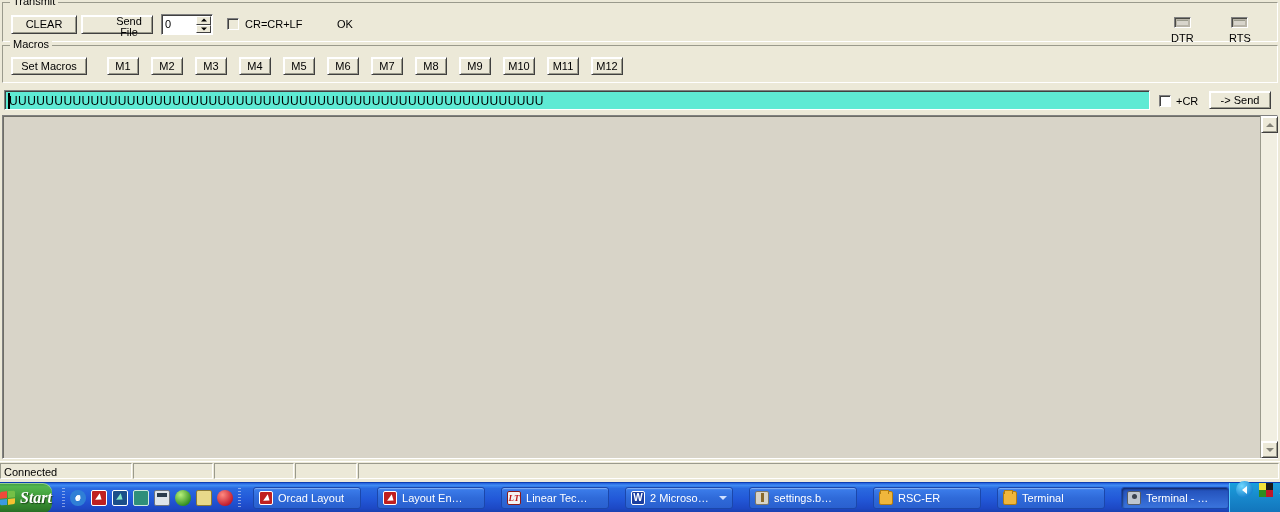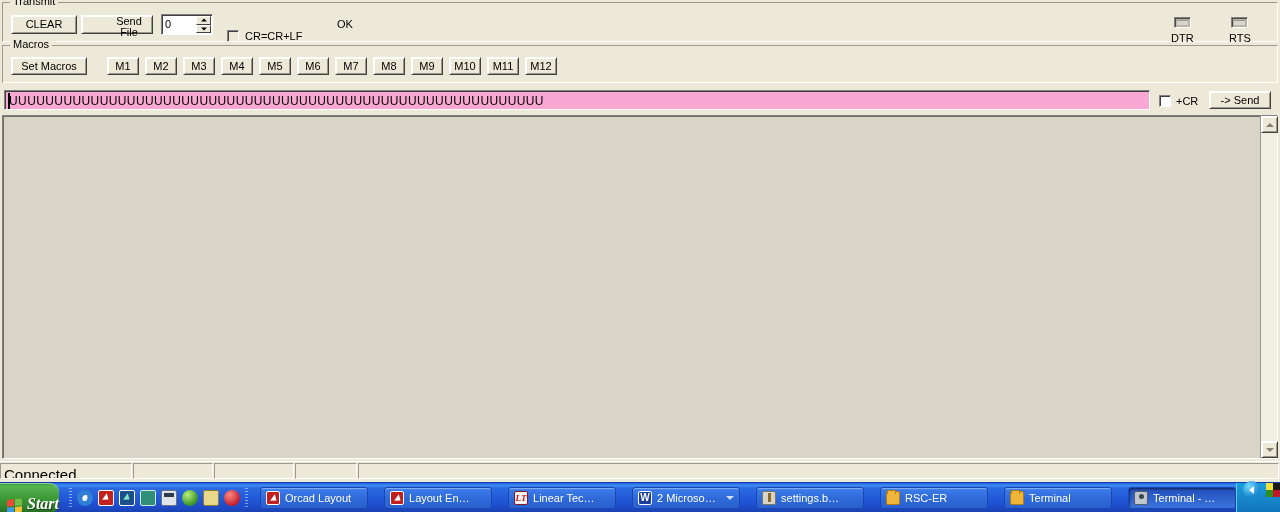--- a/index.html
+++ b/index.html
@@ -71,21 +71,21 @@
   }
   #count-spin .arrows div {
     flex:1; background:#ece9d8;
     border:1px solid; border-color:#ffffff #404040 #404040 #ffffff;
     position:relative;
   }
   .tri-up, .tri-dn { position:absolute; left:50%; top:50%; width:0; height:0; }
   .tri-up { transform:translate(-50%,-50%); border-left:3px solid transparent; border-right:3px solid transparent; border-bottom:3px solid #000; }
   .tri-dn { transform:translate(-50%,-50%); border-left:3px solid transparent; border-right:3px solid transparent; border-top:3px solid #000; }
 
-  #crlf-check { position:absolute; left:224px; top:15px; display:flex; align-items:center; gap:6px;margin-top:12px; }
+  #crlf-check { position:absolute; left:224px; top:15px; display:flex; align-items:center; gap:6px; }
   .chk {
     width:12px; height:12px; background:#ece9d8;
     border:1px solid; border-color:#808080 #ffffff #ffffff #808080;
     box-shadow: inset 1px 1px 0 #404040;
   }
   .chk.white { background:#fff; }
   #crlf-check .lbl { color:#000; font-size:11px; }
   #ok-label { position:absolute; left:334px; top:15px; font-size:11px; color:#000; }
 
   .led-group { position:absolute; top:14px; display:flex; align-items:center; gap:4px;flex-direction:column; }
@@ -100,28 +100,28 @@
   .led::after {
     content:""; position:absolute; left:2px; top:2px; right:2px; bottom:2px;
     background:#d8d5cc;
     border-top:1px solid #9a9a8c;
   }
   .led-label { font-size:11px; color:#000; }
 
   
   #macros-group { left:2px; top:45px; width:1276px; height:38px; }
   #setmacros-btn { position:absolute; left:8px; top:11px; width:76px; height:18px; }
-  #macro-row { position:absolute; left:104px; top:11px; display:flex; gap:6px; }
+  #macro-row { position:absolute; left:104px; top:11px; display:flex; gap:12px; }
   .macro-btn { width:32px; height:18px; line-height:16px; }
 
   
   #sendline { position:absolute; left:2px; top:88px; width:1276px; height:24px; }
   #tx-input {
     position:absolute; left:2px; top:2px; width:1146px; height:20px;
-    background:#f9a8d4;
+    background:#5eead4;
     border:1px solid; border-color:#808080 #ffffff #ffffff #808080;
     box-shadow: inset 1px 1px 0 #404040;
     overflow:hidden; white-space:nowrap;
   }
   #tx-input .txt {
     display:block; padding:3px 0 0 4px;
     font-family:"Liberation Sans", sans-serif;
     font-size:12px; letter-spacing:0.4px; color:#000;
   }
   #caret { position:absolute; left:3px; top:2px; width:2px; height:16px; background:#000; }
@@ -160,35 +160,35 @@
 
   
   #statusbar {
     position:absolute; left:0; top:461px; width:1280px; height:18px;
     background:#ece9d8; display:flex; align-items:stretch;
     border-top:1px solid #ffffff;
   }
   .status-cell {
     height:16px; margin:1px 1px 1px 0;
     border:1px solid; border-color:#9a9a8c #ffffff #ffffff #9a9a8c;
-    font-size:15px; color:#000; padding:2px 0 0 3px; overflow:hidden;
+    font-size:11px; color:#000; padding:2px 0 0 3px; overflow:hidden;
   }
 
   
   #taskbar {
     position:absolute; left:0; top:482px; width:1280px; height:30px;
     background: linear-gradient(180deg,#245edb 0%,#3f8cf3 8%,#2a6ae0 18%,#2258d8 55%,#1d48c4 88%,#1941b0 100%);
     border-top:1px solid #0d3fb3;
     display:flex; align-items:center;
   }
   #start-btn {
     width:117px; height:30px;
     background: linear-gradient(180deg,#3c993c 0%,#53b64f 12%,#3e9a37 50%,#2f7d2a 85%,#256a22 100%);
     border-radius:0 9px 9px 0;
-    display:flex; align-items:flex-end; gap:5px; padding-left:7px;
+    display:flex; align-items:center; gap:5px; padding-left:0;
     box-shadow: inset 0 1px 0 rgba(255,255,255,.45);
   }
   #start-btn .label {
     font-family:"Liberation Serif", serif;
     font-style:italic; font-weight:bold; font-size:16px; color:#fff;
     text-shadow:1px 1px 1px rgba(0,0,0,.5);
   }
   .flag {
     width:15px; height:14px; position:relative;
     display:grid; grid-template-columns:1fr 1fr; grid-template-rows:1fr 1fr;

